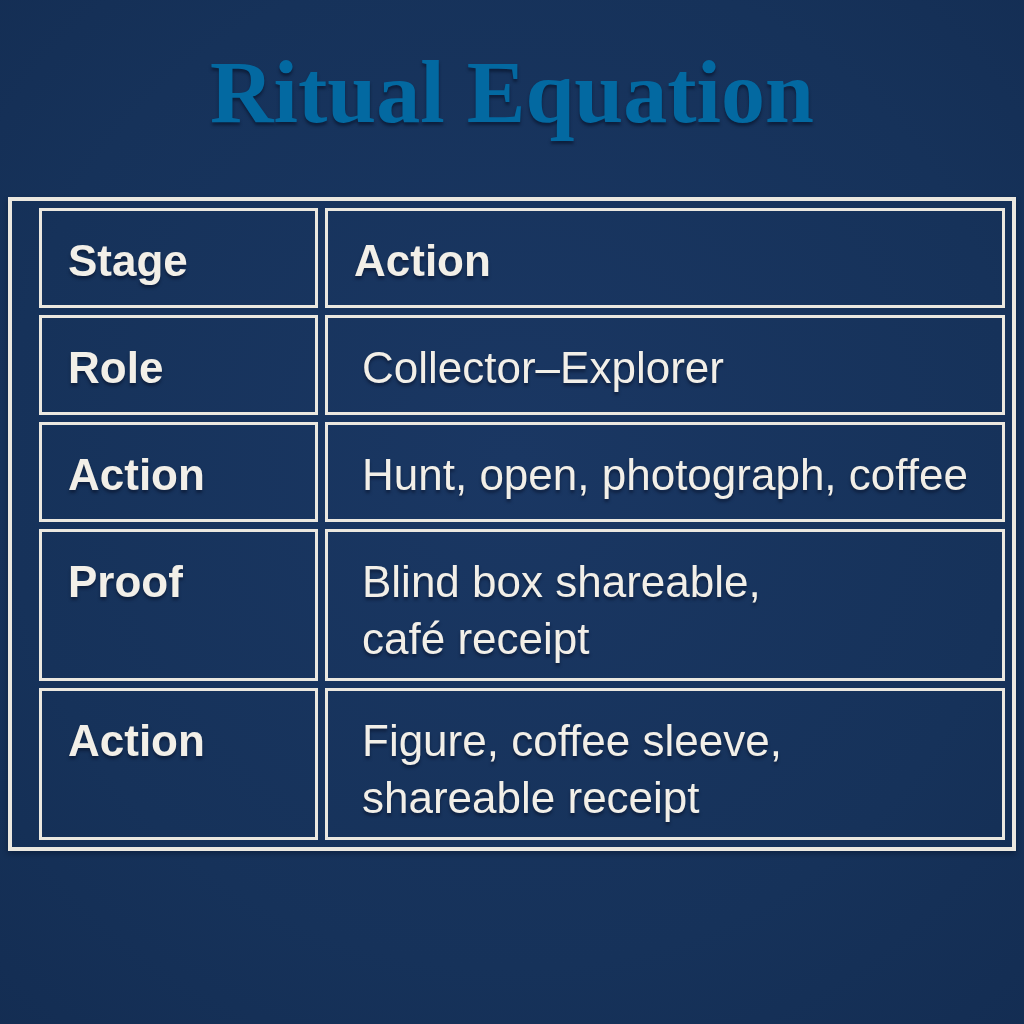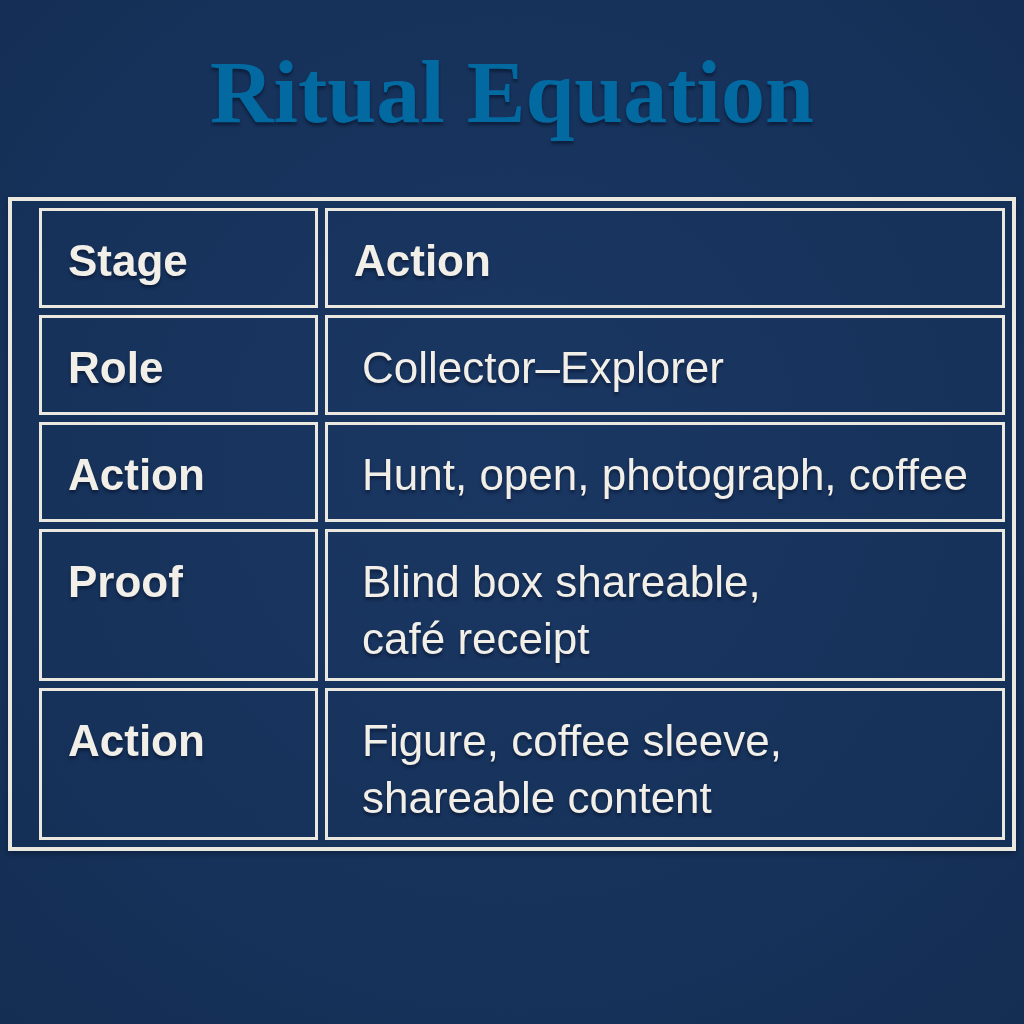--- a/index.html
+++ b/index.html
@@ -89,18 +89,18 @@
 
     <tr class="r-tall">
       <td class="label">Proof</td>
       <td class="value">Blind box shareable,
 café receipt</td>
     </tr>
 
     <tr class="r-tall">
       <td class="label">Action</td>
       <td class="value">Figure, coffee sleeve,
-shareable content</td>
+shareable receipt</td>
     </tr>
   </tbody>
     </table>
 
 </div>
 
 </body></html>

